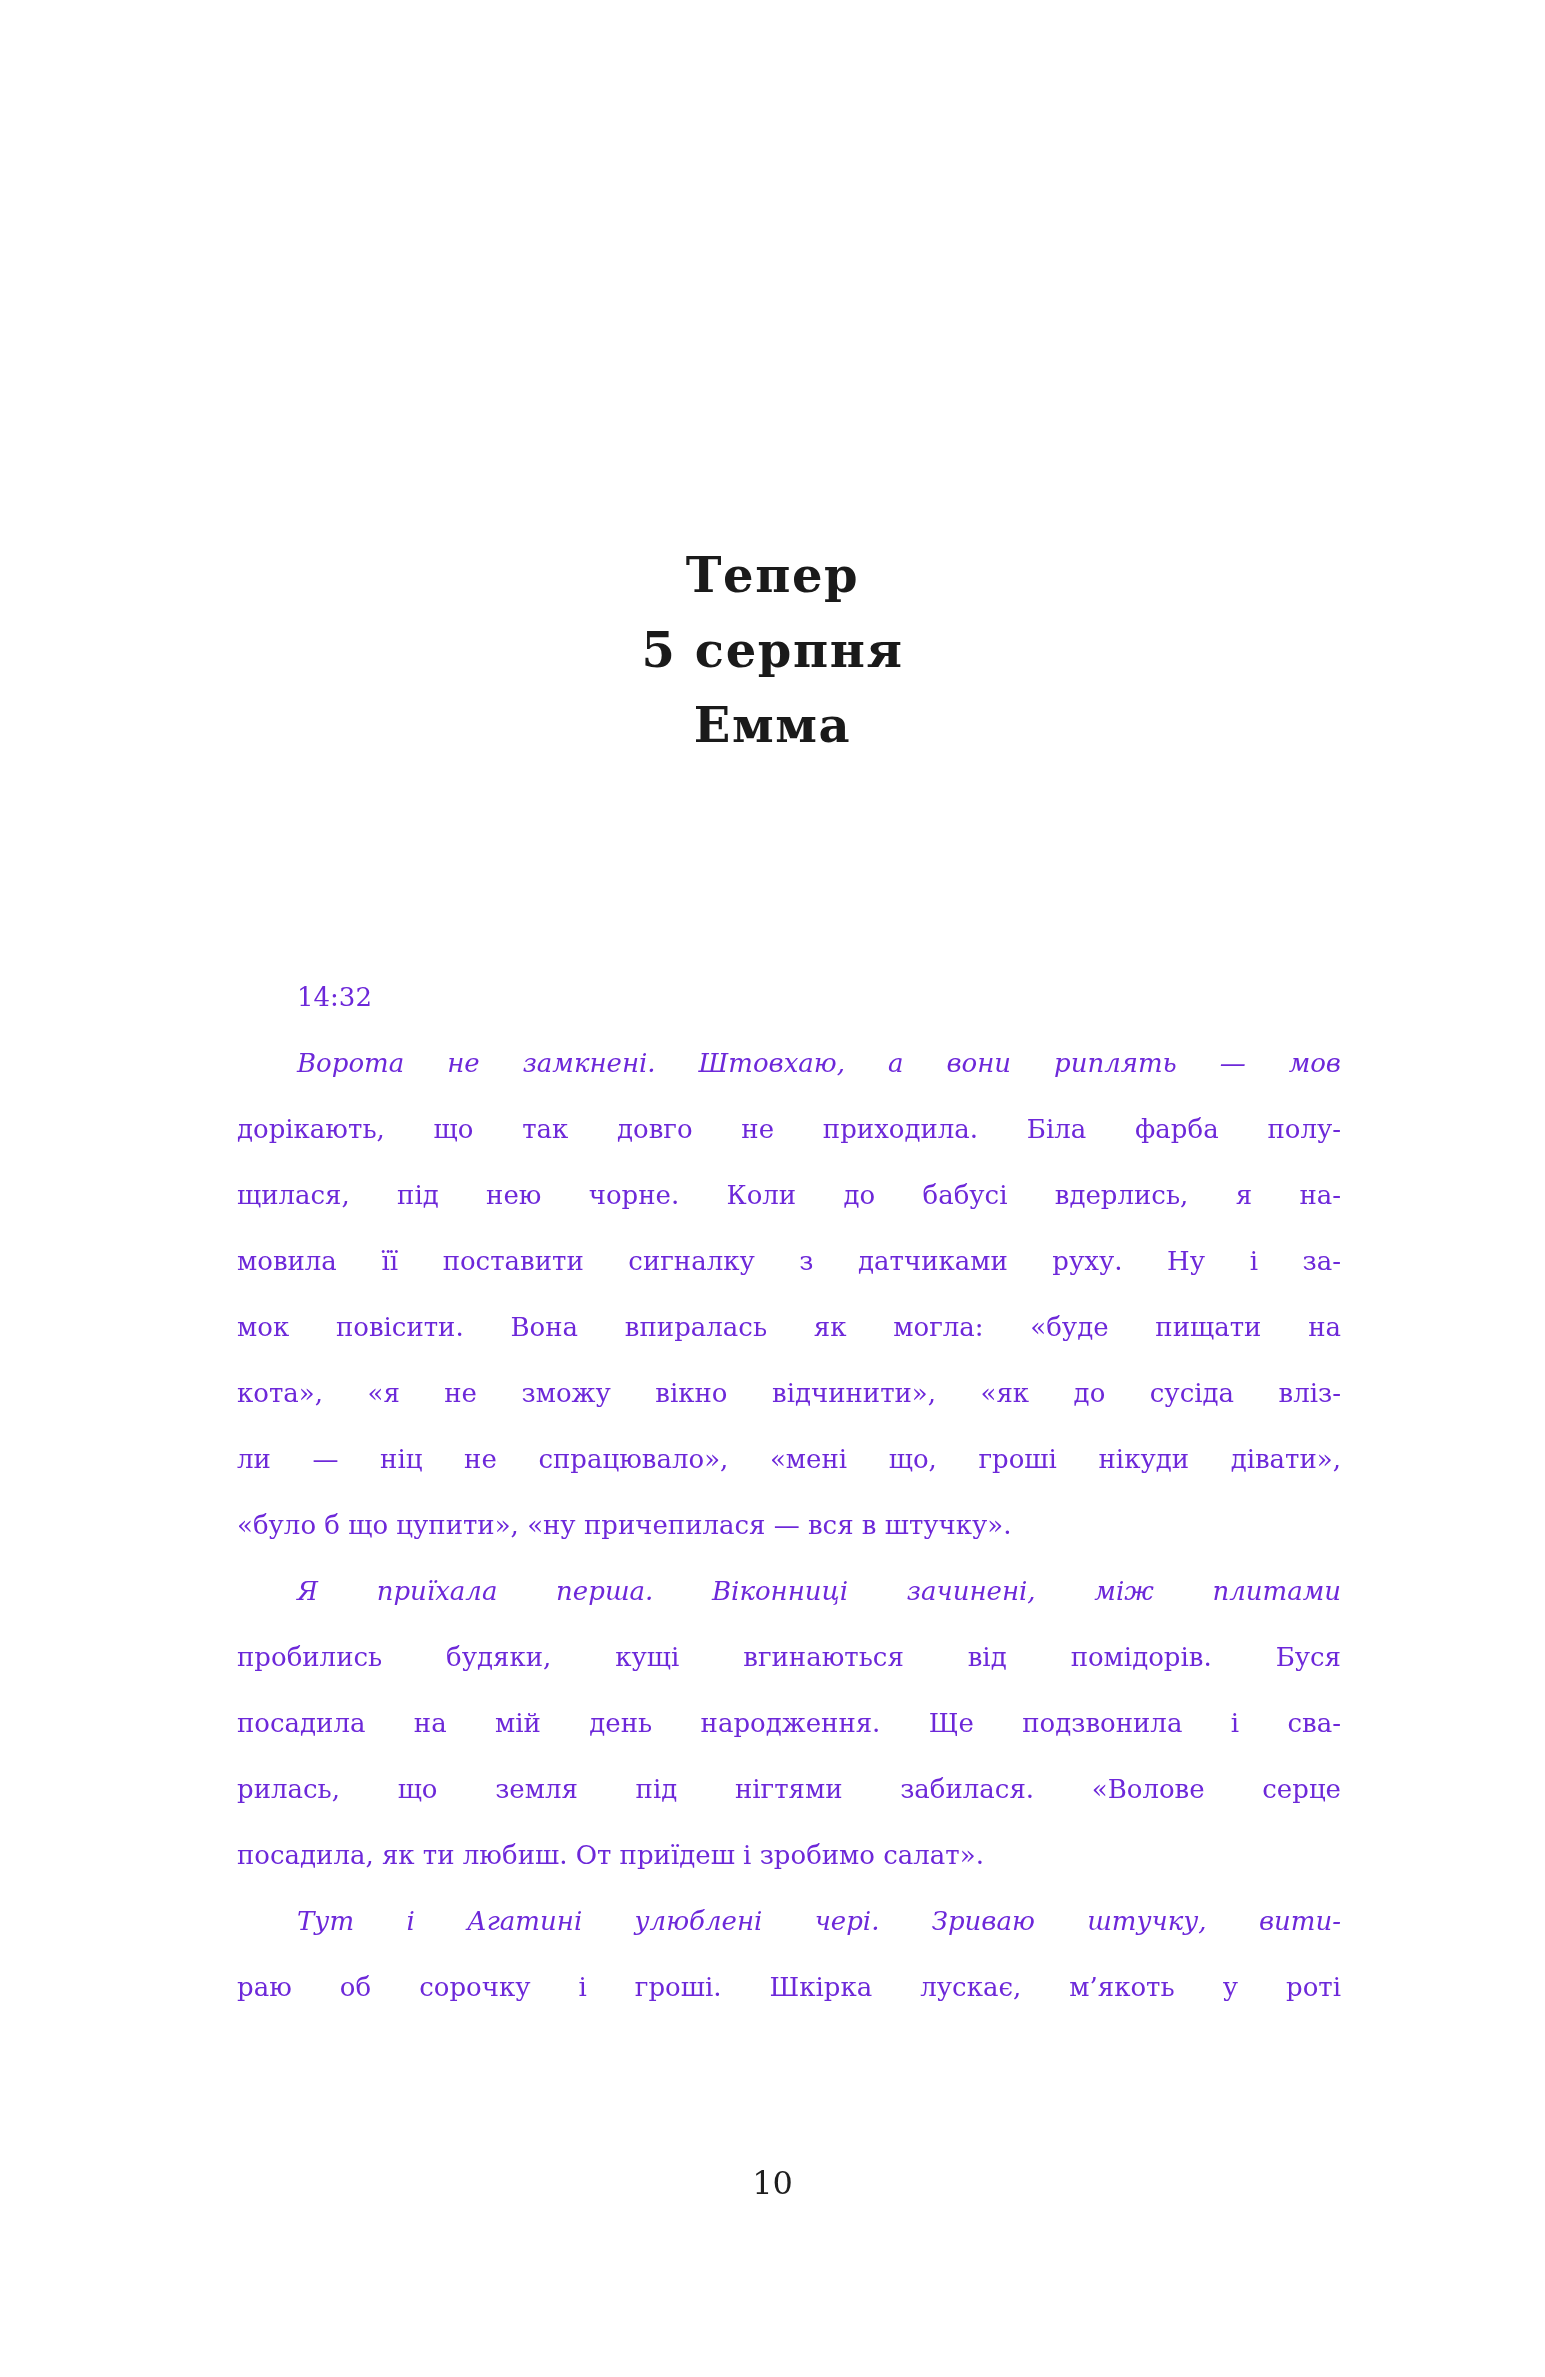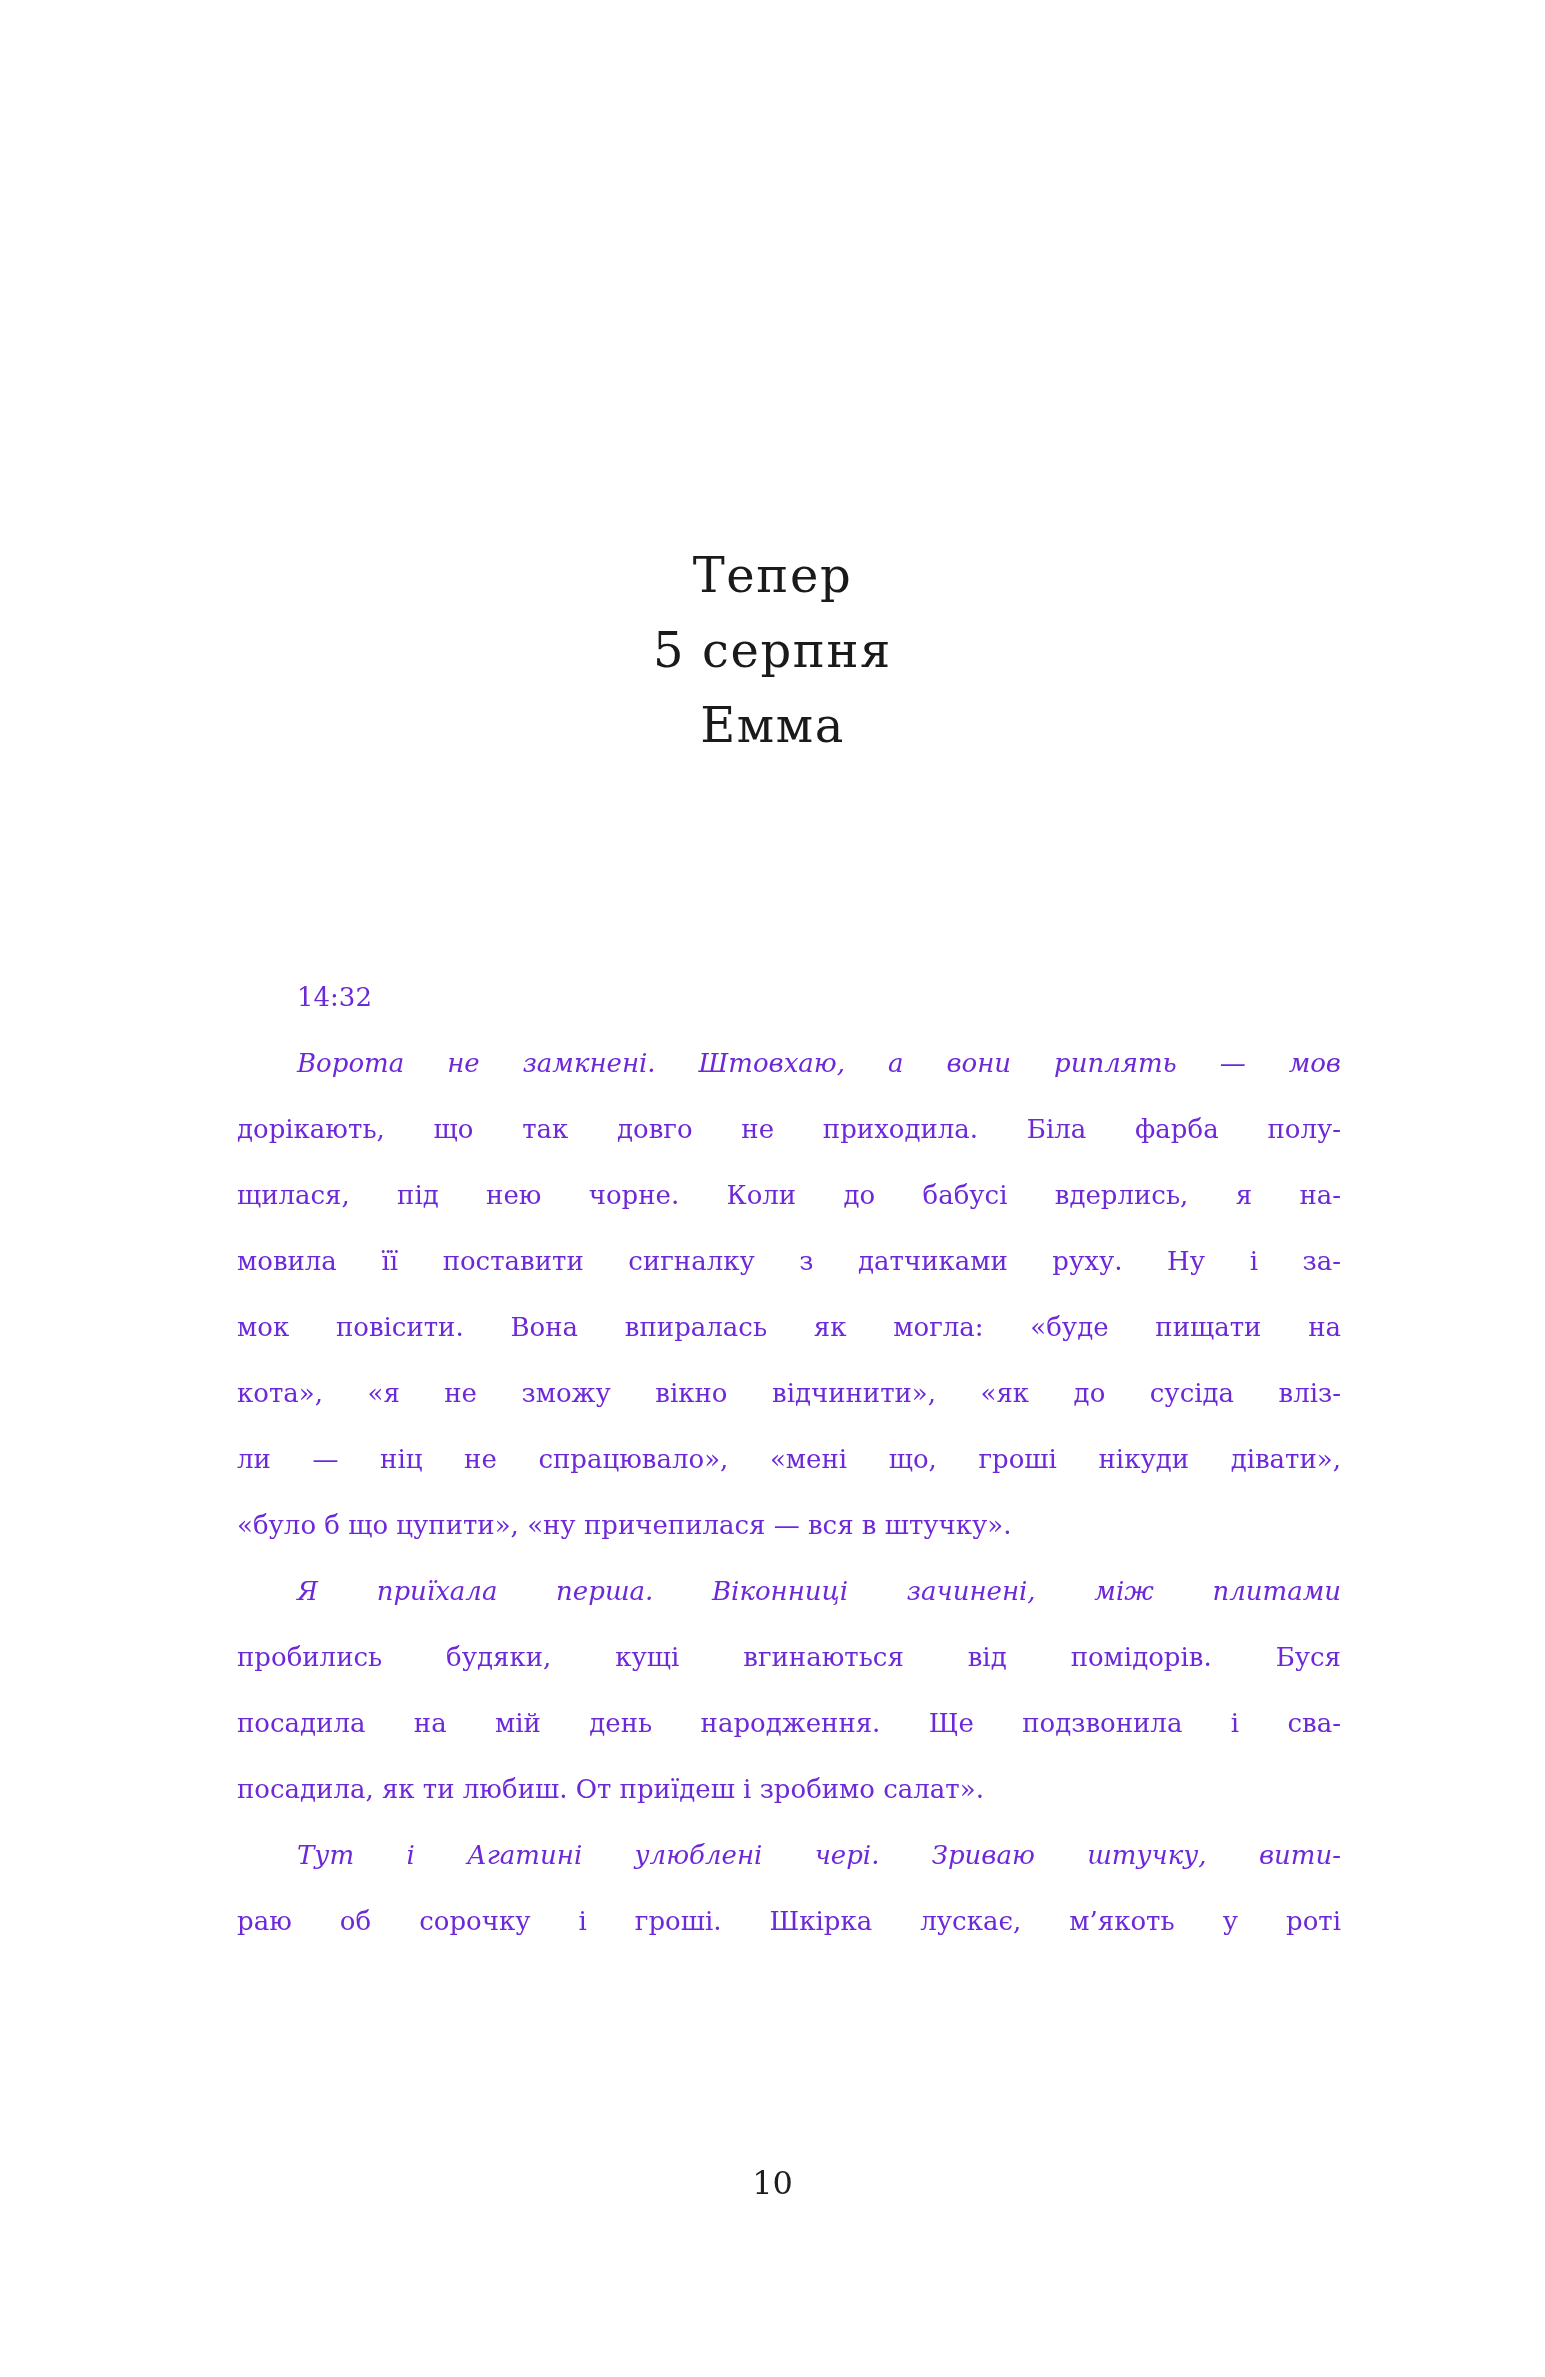--- a/index.html
+++ b/index.html
@@ -15,21 +15,21 @@
     position: absolute;
     left: 0;
     width: 1545px;
     top: 538px;
     text-align: center;
     font-size: 48px;
     line-height: 75px;
     letter-spacing: 1.6px;
     color: #1a1a1a;
   }
-  .chapter-heading div { white-space: nowrap; }
+  .chapter-heading div { white-space: nowrap; font-weight: bold; }
   .body-text {
     position: absolute;
     left: 237px;
     width: 1104px;
     top: 964px;
     font-size: 26px;
     line-height: 66px;
     color: #6d28d9;
   }
   .body-text .line {
@@ -77,20 +77,21 @@
     <span class="line noindent">мок повісити. Вона впиралась як могла: «буде пищати на</span>
     <span class="line noindent">кота», «я не зможу вікно відчинити», «як до сусіда вліз-</span>
     <span class="line noindent">ли — ніц не спрацювало», «мені що, гроші нікуди дівати»,</span>
     <span class="line noindent last">«було б що цупити», «ну причепилася — вся в штучку».</span>
   </div>
 
   <div>
     <span class="line indent">Я приїхала перша. Віконниці зачинені, між плитами</span>
     <span class="line noindent">пробились будяки, кущі вгинаються від помідорів. Буся</span>
     <span class="line noindent">посадила на мій день народження. Ще подзвонила і сва-</span>
+    <span class="line noindent">рилась, що земля під нігтями забилася. «Волове серце</span>
     <span class="line noindent last">посадила, як ти любиш. От приїдеш і зробимо салат».</span>
   </div>
 
   <div>
     <span class="line indent">Тут і Агатині улюблені чері. Зриваю штучку, вити-</span>
     <span class="line noindent">раю об сорочку і гроші. Шкірка лускає, м’якоть у роті</span>
   </div>
 </div>
 
 <div class="page-number">10</div>

